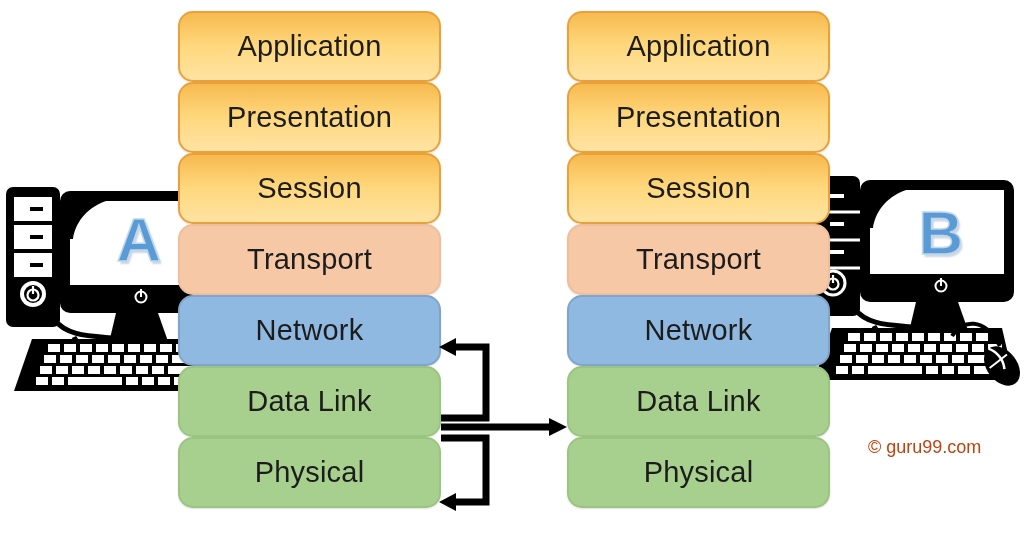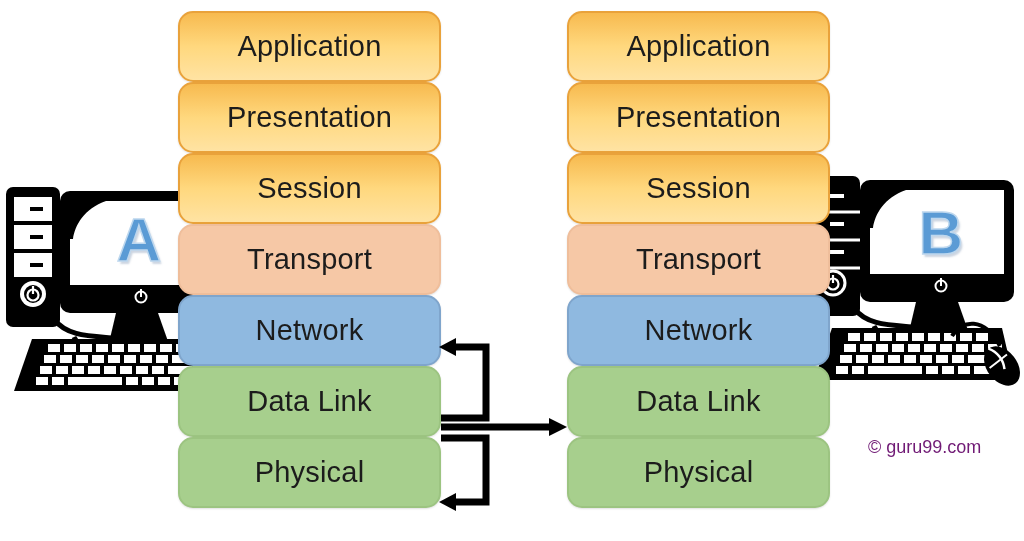--- a/index.html
+++ b/index.html
@@ -184,14 +184,14 @@
       <path d="M441,427 L550,427"></path>
       <path d="M441,438 L486,438 L486,502 L455,502"></path>
     </g>
     <g fill="currentColor" stroke="none">
       <polygon points="456,338 456,356 439,347"></polygon>
       <polygon points="549,418 549,436 567,427"></polygon>
       <polygon points="456,493 456,511 439,502"></polygon>
     </g>
   </svg>
 
-  <div class="watermark" style="color: #701a75;">© guru99.com</div>
+  <div class="watermark" style="color: #c2410c;">© guru99.com</div>
 </div>
 
 </body></html>

